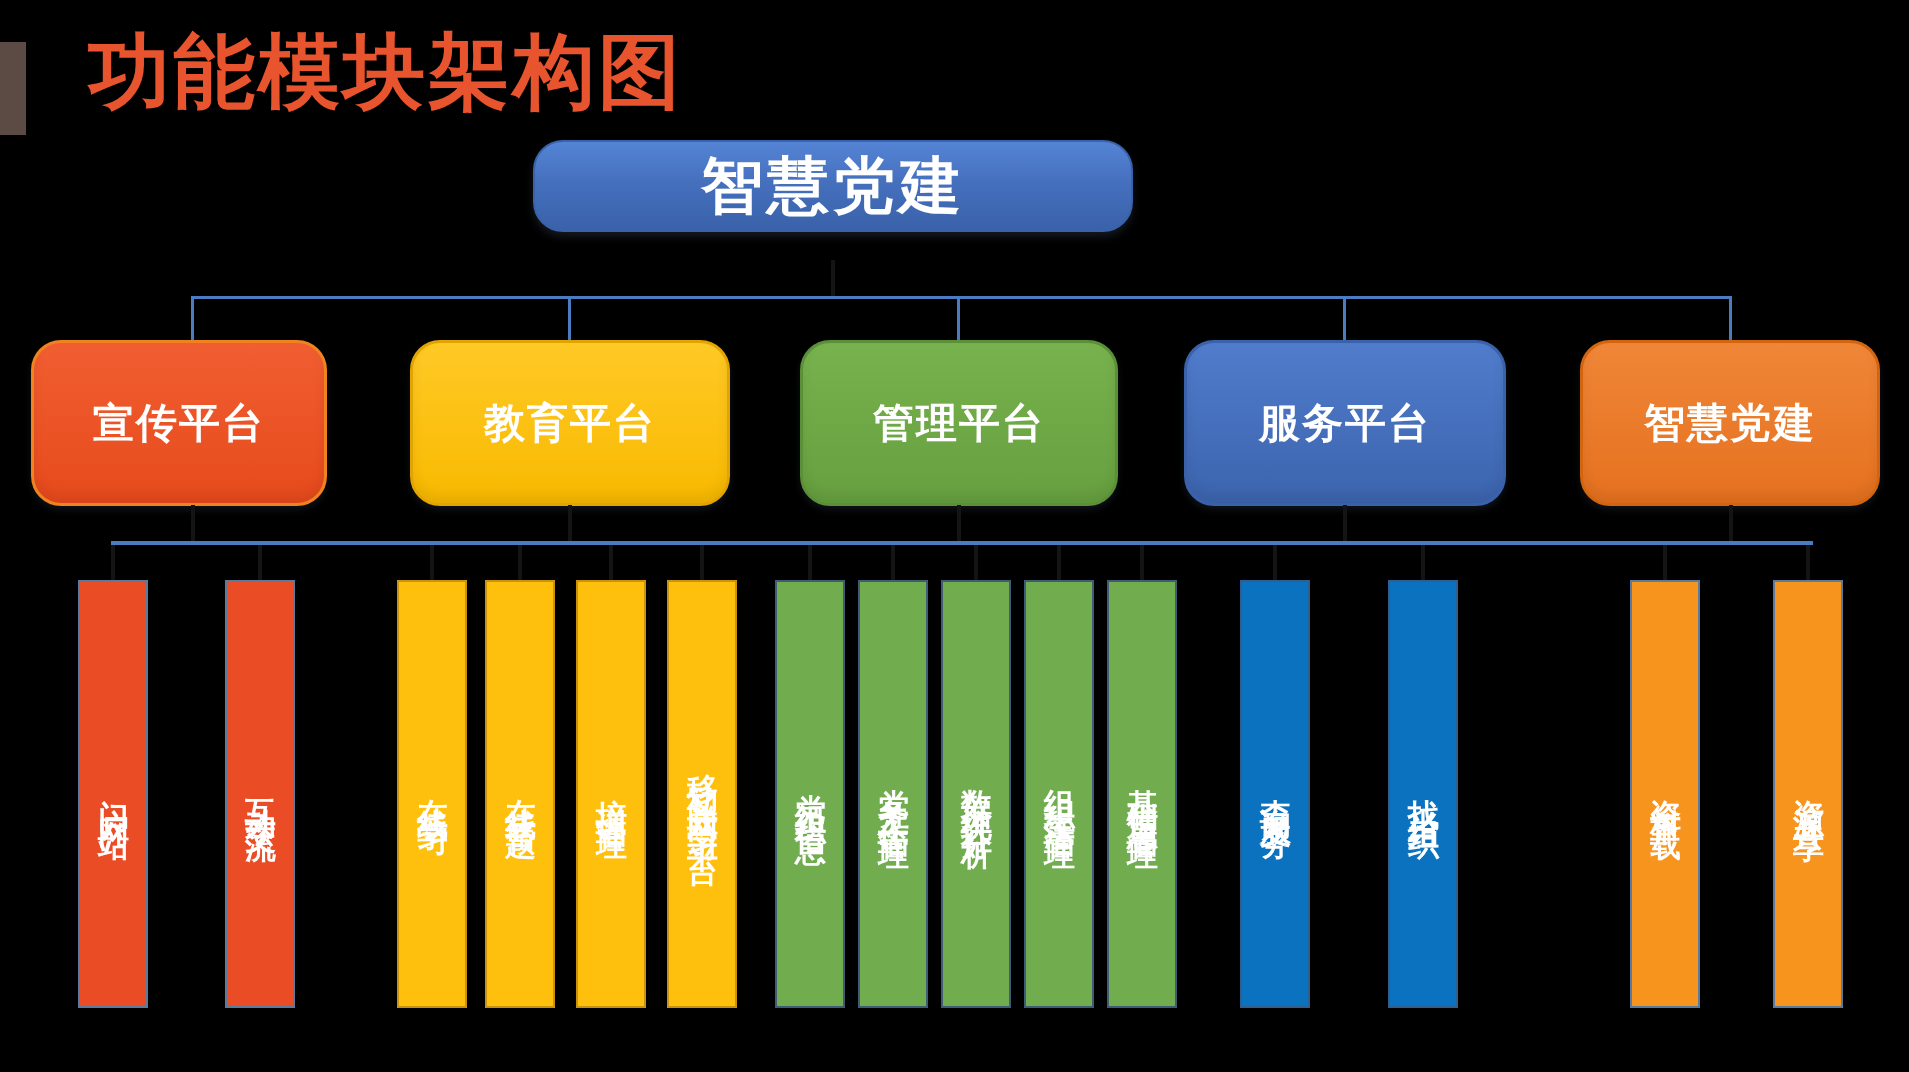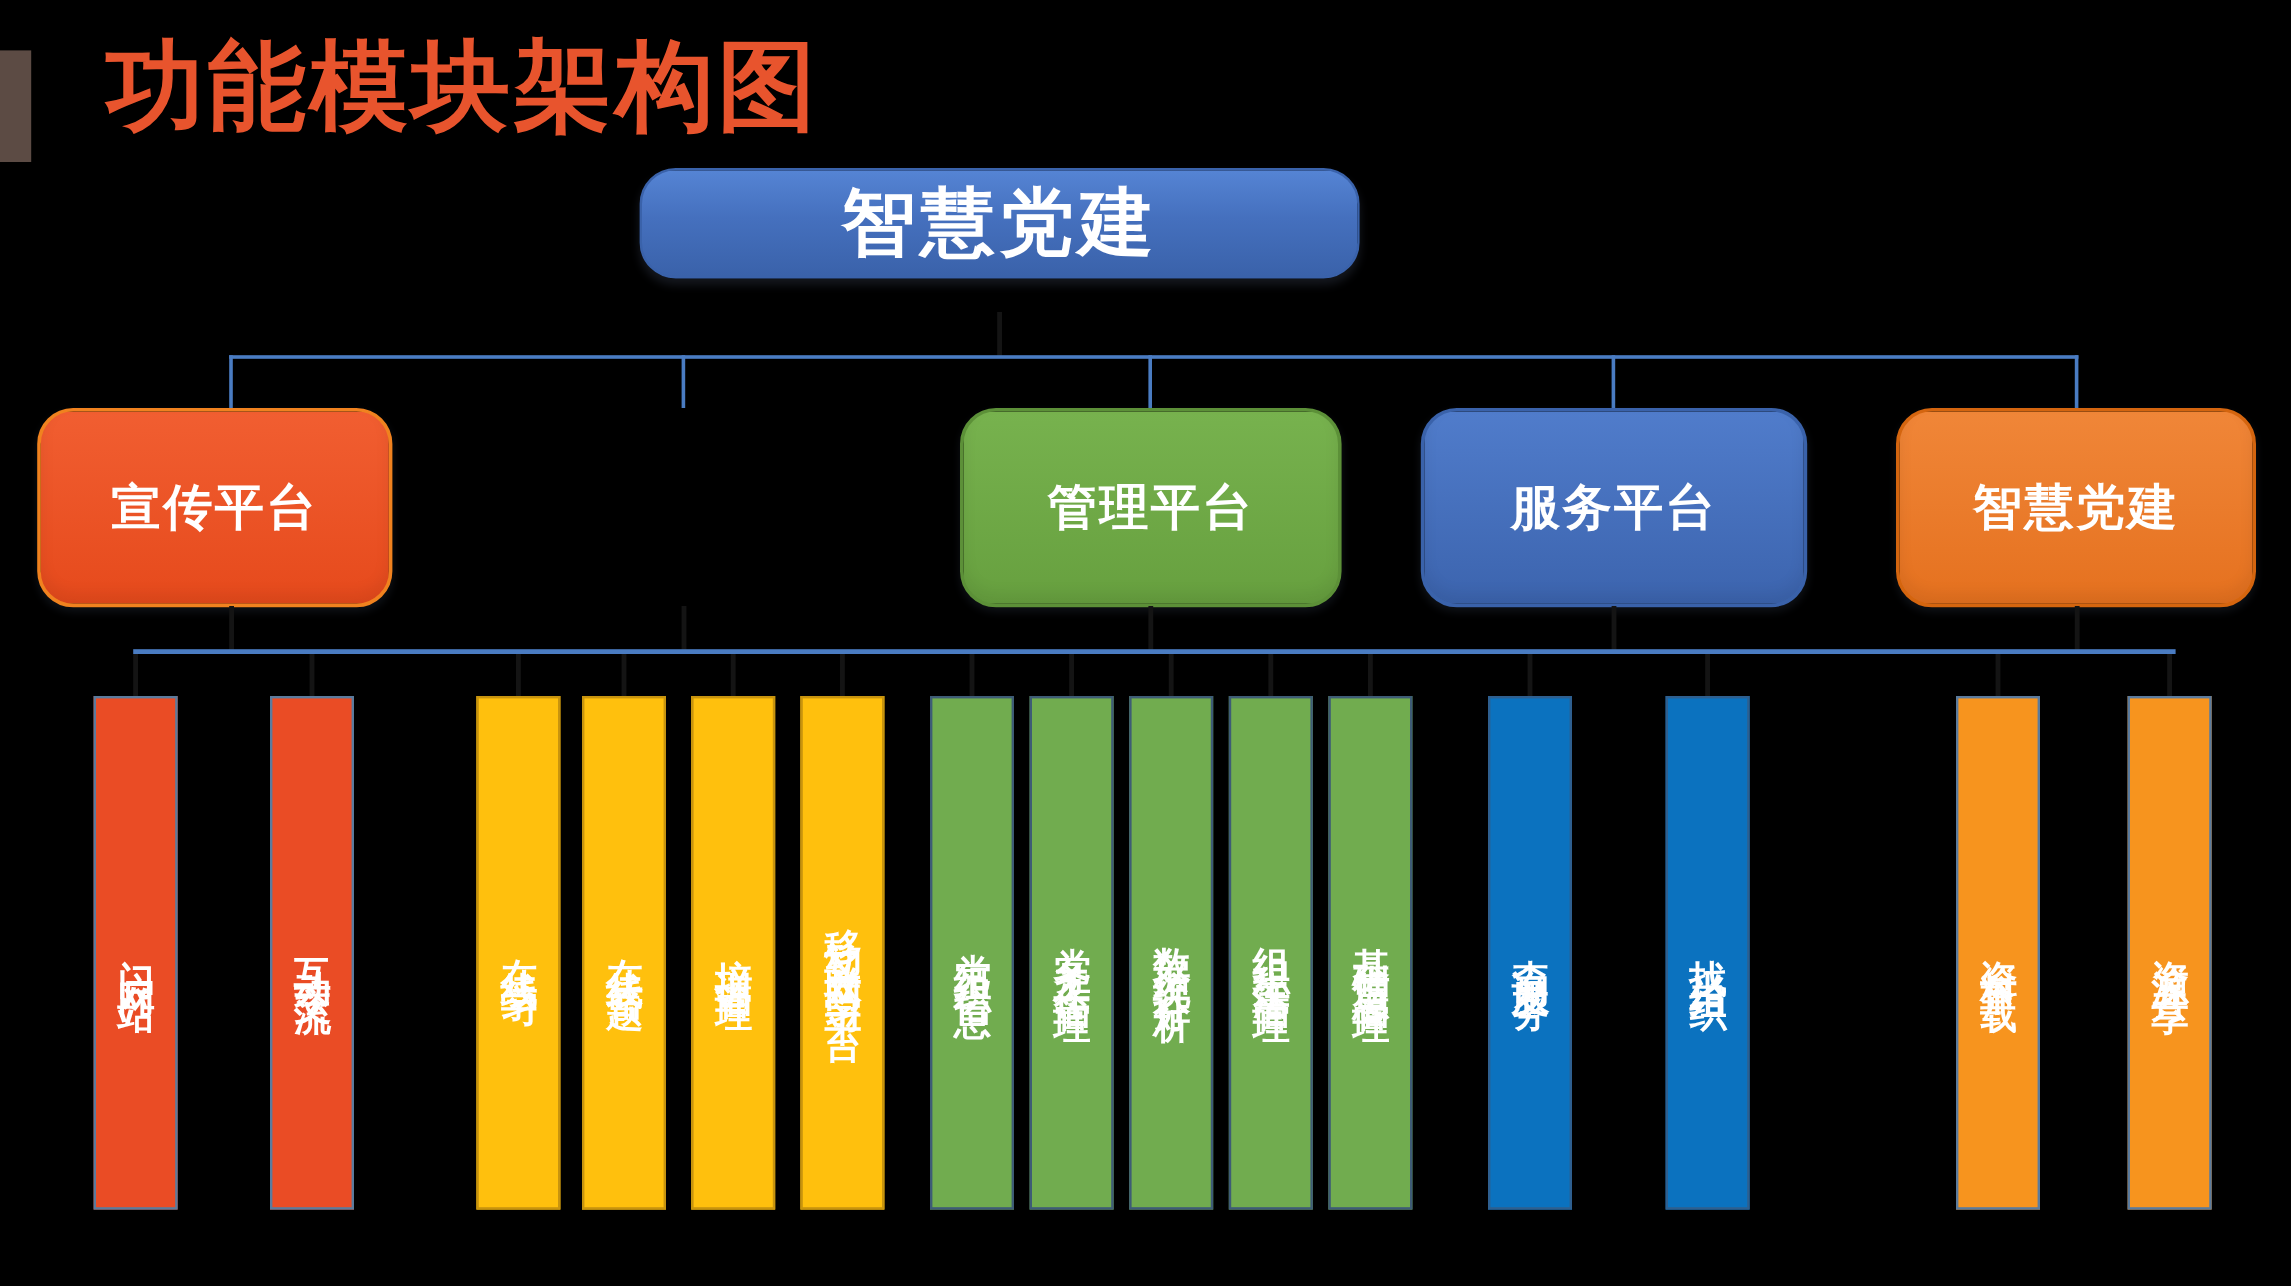--- a/index.html
+++ b/index.html
@@ -61,20 +61,23 @@
   <div class="line black-line" style="left:831px;top:260px;width:4px;height:37px;"></div>
   <div class="line blue-line" style="left:191px;top:296px;width:1541px;height:3px;"></div>
   <div class="line blue-line" style="left:191px; top:296px;width:3px;height:44px;"></div>
   <div class="line blue-line" style="left:568px; top:296px;width:3px;height:44px;"></div>
   <div class="line blue-line" style="left:957px; top:296px;width:3px;height:44px;"></div>
   <div class="line blue-line" style="left:1343px;top:296px;width:3px;height:44px;"></div>
   <div class="line blue-line" style="left:1729px;top:296px;width:3px;height:44px;"></div>
 
   <div class="platform p0">
     <span>宣传平台</span>
+  </div>
+  <div class="platform p1">
+    <span>教育平台</span>
   </div>
   <div class="platform p3">
     <span>服务平台</span>
   </div>
   <div class="platform p2">
     <span>管理平台</span>
   </div>
   <div class="platform p4">
     <span>智慧党建</span>
   </div>

